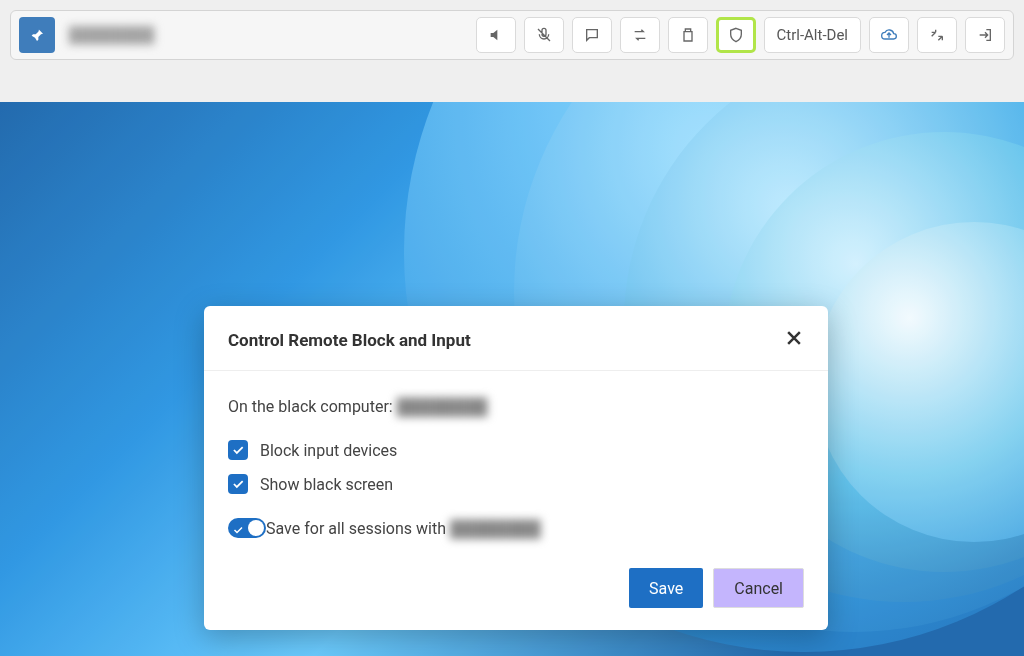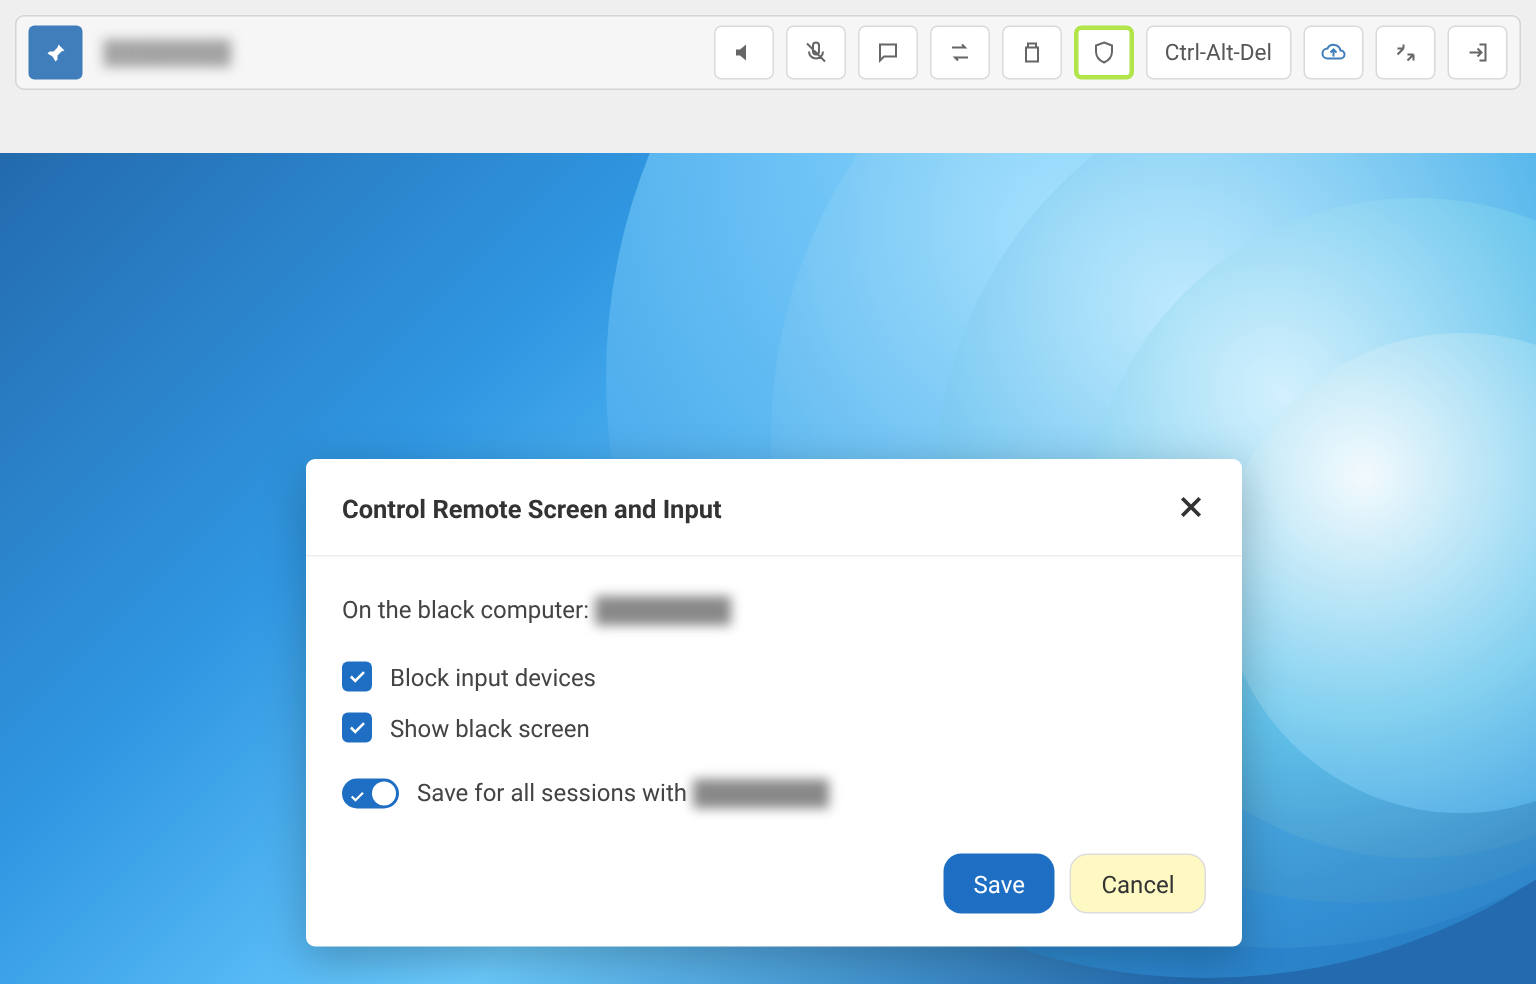--- a/index.html
+++ b/index.html
@@ -75,43 +75,43 @@
 
   .modal-body { padding:26px 24px 12px 24px; font-size:16px; color:#444; }
   .body-line { margin-bottom:24px; }
   .body-line .blur-name { filter:blur(4px); color:#888; }
   .chk-row { display:flex; align-items:center; gap:12px; margin-bottom:14px; }
   .chk {
     width:20px; height:20px; border-radius:4px; background:#1e6fc4;
     display:flex; align-items:center; justify-content:center; cursor:pointer;
   }
   .chk svg { width:14px; height:14px; fill:none; stroke:#fff; stroke-width:3; }
-  .toggle-row { display:flex; align-items:center; gap:12px; margin-top:24px; }
+  .toggle-row { display:flex; align-items:center; margin-top:24px; }
   .toggle {
     width:38px; height:20px; border-radius:999px; background:#1e6fc4;
     position:relative; cursor:pointer;
   }
   .toggle::after {
     content:""; position:absolute; right:2px; top:2px; width:16px; height:16px;
     border-radius:50%; background:#fff;
   }
   .toggle .tick { position:absolute; left:4px; top:3px; }
   .toggle .tick svg { width:12px; height:12px; fill:none; stroke:#fff; stroke-width:3; }
   .toggle-label .blur-name { filter:blur(4px); color:#888; }
 
   .modal-footer {
     display:flex; justify-content:flex-end; gap:10px;
     padding:18px 24px 22px 24px;
   }
   .btn {
-    height:40px; padding:16px 20px; border-radius:12px; font-size:16px;
+    height:40px; padding:16px 20px; border-radius:2px; font-size:16px;
     display:flex; align-items:center; justify-content:center; cursor:pointer;
   }
   .btn-primary { background:#1e6fc4; color:#fff; }
-  .btn-secondary { background:#fef9c3; border:1px solid #ddd; color:#333; }
+  .btn-secondary { background:#c4b5fd; border:1px solid #ddd; color:#333; }
 </style>
 </head>
 <body>
 
 <div class="app">
 
   <div class="toolbar">
     <div class="pin-btn">
       <svg width="16" height="16" viewBox="0 0 24 24">
           <path d="M14 3l7 7-3 1-4 4v4l-2 2-3-5-5-3 2-2h4l4-4 1-3z"></path>
@@ -174,21 +174,21 @@
     <div class="wave w2"></div>
     <div class="wave w3"></div>
     <div class="wave w4"></div>
     <div class="wave w5"></div>
   </div>
 
   <div class="overlay"></div>
 
   <div class="modal">
     <div class="modal-header">
-      <div class="modal-title">Control Remote Screen and Input</div>
+      <div class="modal-title">Control Remote Block and Input</div>
       <div class="close-x">
         <svg viewBox="0 0 24 24">
             <path d="M5 5l14 14M19 5L5 19" stroke="#333" stroke-width="3"></path>
           </svg>
       </div>
     </div>
 
     <div class="modal-body">
       <div class="body-line">
         <span>On the black computer: </span><span class="blur-name">████████</span>

